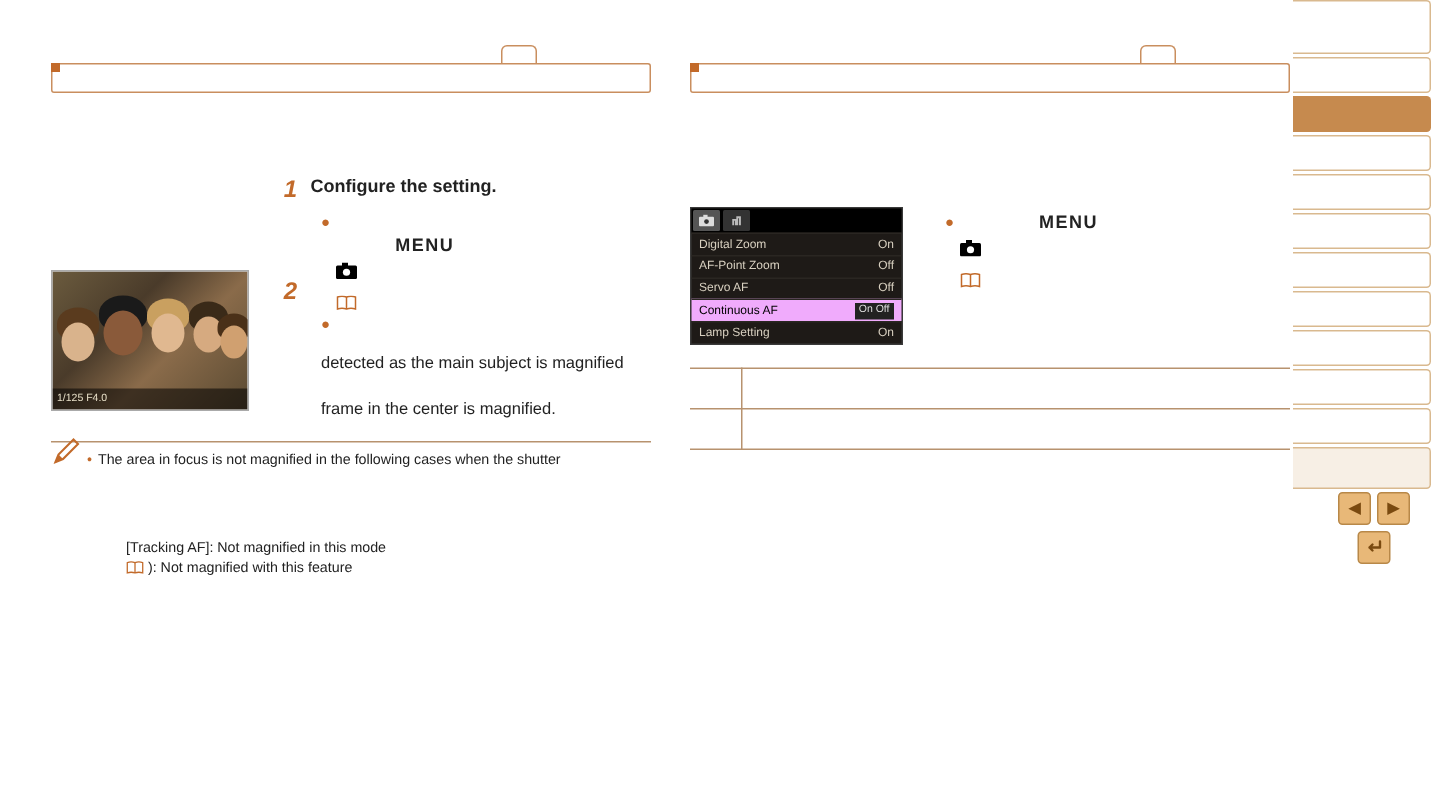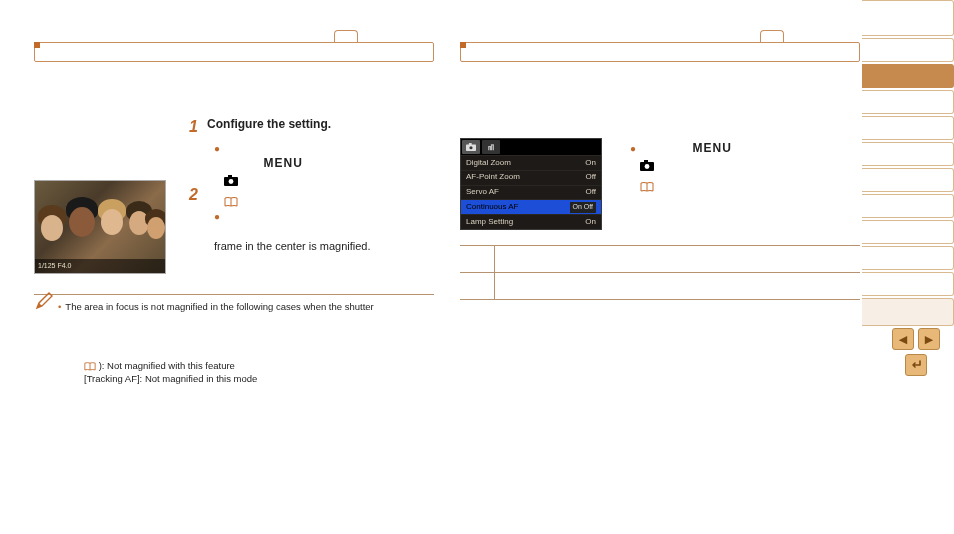--- a/index.html
+++ b/index.html
@@ -34,21 +34,21 @@
 .pencil{position:absolute;left:0;top:0}
 .note-text{margin-left:24px;font-size:9.5px}
 .note-text .nb{color:#c26a2a;margin-right:4px}
 hr.note-line{border:none;border-top:1px solid #b7926e;margin:4px 0 6px 0}
 .indent-notes{position:absolute;left:50px;top:330px;font-size:9.5px}
 .lcd{width:140px;background:#1e1a17;border:1px solid #3a3a3a;font-size:8px;color:#d8d0c0;margin-top:8px}
 .lcd-tabs{display:flex;align-items:center;background:#000;height:16px}
 .lcd-tab{width:18px;height:14px;margin:1px;background:#333;display:flex;align-items:center;justify-content:center;border-radius:1px}
 .lcd-tab.active{background:#555}
 .lcd-row{display:flex;justify-content:space-between;padding:1.5px 5px;border-top:1px solid #2a2622}
-.lcd-row.sel{background:#1d4ed8;color:#000}
+.lcd-row.sel{background:#f0abfc;color:#000}
 .lcd-row.sel .lcd-val{background:#222;color:#ddd;padding:0 3px;font-size:7px}
 .right-step{position:absolute;left:170px;top:108px;width:230px}
 .sep-table{position:absolute;left:0;top:215px;width:400px}
 .sep-table hr{border:none;border-top:1px solid #b7926e;margin:0}
 .sep-table .vline{position:absolute;left:34px;top:0;bottom:0;width:0;border-left:1px solid #b7926e}
 .sep-table .cell{height:26px}
 .sidebar{position:absolute;right:0;top:0;width:92px}
 .side-item{height:22px;border:1px solid #d9b98f;border-left:none;border-radius:0 3px 3px 0;margin-bottom:2px;background:#fff}
 .side-item.first{height:34px}
 .side-item.active{background:#c68a4e;border-color:#c68a4e}
@@ -116,20 +116,21 @@
   </div>
 
   <div style="position:absolute;left:150px;top:154px;width:250px">
     <div>
       <span class="step-num">2</span>
       <span class="step-title"></span>
     </div>
     <div class="step-body">
       <span class="bullet">●</span>
     </div>
+    <div class="step-body" style="margin-top:12px">detected as the main subject is magnified</div>
     <div class="step-body" style="margin-top:16px">frame in the center is magnified.</div>
   </div>
 
   <div class="photo">
     <div class="faces">
       <div class="hair h1"></div>
           <div class="face f1"></div>
       <div class="hair h2"></div>
           <div class="face f2"></div>
       <div class="hair h3"></div>
@@ -152,30 +153,30 @@
             <path d="M3 18 L5 13 L15 3 L18 6 L8 16 Z" fill="none" stroke="#c26a2a" stroke-width="1.4"></path>
             <path d="M3 18 L5 13 L8 16 Z" fill="#c26a2a"></path>
           </svg>
     </span>
     <div class="note-text">
       <span class="nb">•</span><span>The area in focus is not magnified in the following cases when the shutter</span>
     </div>
   </div>
 
   <div class="indent-notes">
+    <div>[Tracking AF]: Not magnified in this mode</div>
     <div>
       <span class="book-icon">
         <svg width="12" height="9" viewBox="0 0 14 10">
               <path d="M1 1 Q4 0 7 1 Q10 0 13 1 L13 9 Q10 8 7 9 Q4 8 1 9 Z" fill="none" stroke="#c26a2a" stroke-width="1"></path>
               <line x1="7" y1="1" x2="7" y2="9" stroke="#c26a2a"></line>
             </svg>
       </span>
       <span>): Not magnified with this feature</span>
     </div>
-    <div>[Tracking AF]: Not magnified in this mode</div>
   </div>
 </div>
 
 <div class="col col-right">
   <div class="section-bar" style="margin-top:12px"></div>
 
   <div style="position:absolute;left:0;top:100px">
     <div class="lcd">
       <div class="lcd-tabs">
         <div class="lcd-tab active">

